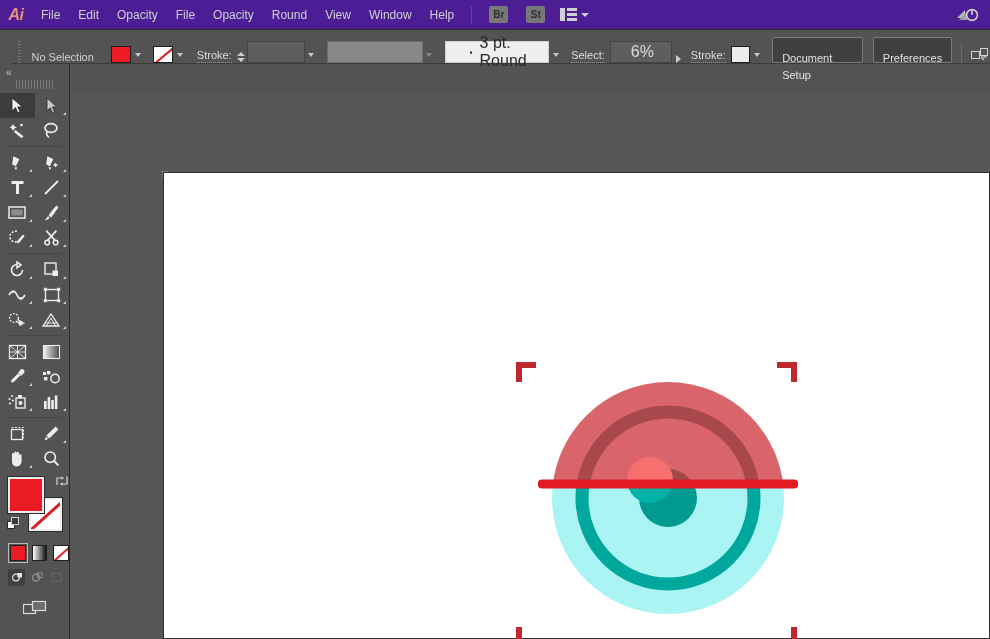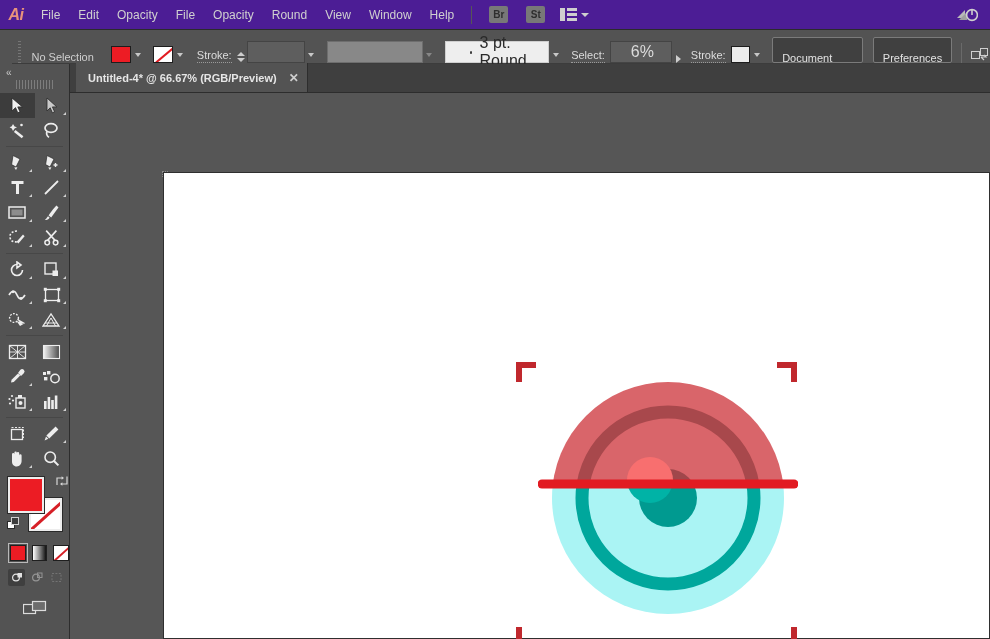--- a/index.html
+++ b/index.html
@@ -289,26 +289,20 @@
     <div style="display:flex;align-items:center;gap:5px">
       <svg class="ic" width="18" height="15" viewBox="0 0 18 15">
         <rect x="0.5" y="3.5" width="8" height="7" fill="none" stroke="#cfcfcf"></rect>
         <rect x="9.5" y="0.5" width="7" height="7" fill="none" stroke="#cfcfcf"></rect>
         <path d="M10 9 l5 0 l-2 -2 M10 9 l3 3" stroke="#cfcfcf" fill="none" stroke-width="1.2"></path>
       </svg>
       <span class="chev"></span>
     </div>
   </div>
 
-  <div class="tabbar">
-    <div class="doctab">
-      <span>Untitled-4* @ 66.67% (RGB/Preview)</span>
-      <span class="tab-close">✕</span>
-    </div>
-  </div>
 
   <div class="toolbar">
     <div class="tb-head">
       <span class="dblchev">«</span>
     </div>
     <div class="tb-grip"></div>
 
     <div class="tb-grid">
 
       <div class="tool sel">

